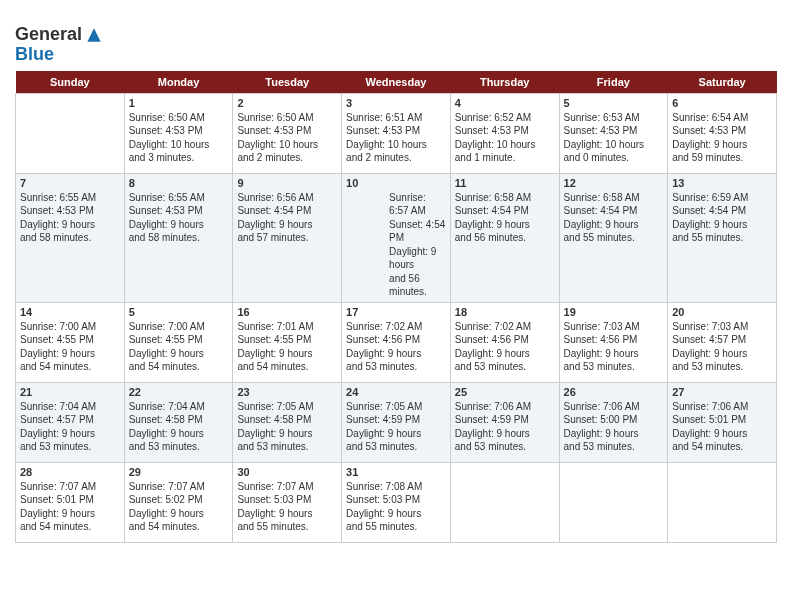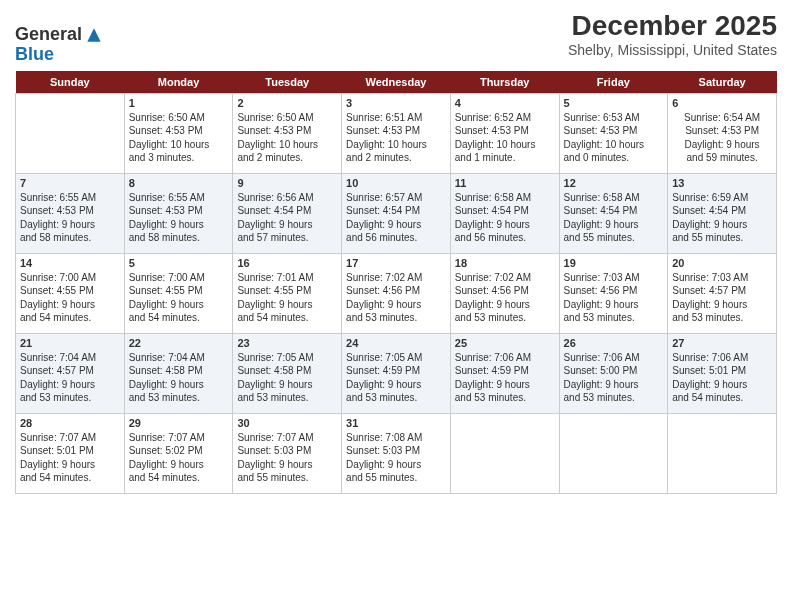--- a/index.html
+++ b/index.html
@@ -97,24 +97,20 @@
       <div>
         <div style="display:flex;align-items:center;">
           <span class="logo-text">General</span>
           <svg class="logo-icon" viewBox="0 0 24 24">
             <polygon points="4,20 12,4 20,20" fill="#1a6faf"></polygon>
           </svg>
         </div>
         <span class="logo-text logo-blue">Blue</span>
       </div>
     </div>
-    <div class="title-area">
-      <div class="month-title">December 2025</div>
-      <div class="location">Shelby, Mississippi, United States</div>
-    </div>
   </div>
 
   <table>
     <thead>
       <tr>
       <th class="day-header">Sunday</th>
           <th class="day-header">Monday</th>
           <th class="day-header">Tuesday</th>
           <th class="day-header">Wednesday</th>
           <th class="day-header">Thursday</th>
@@ -155,21 +151,21 @@
           </td>
           <td>
             <span class="day-num">5</span>
             <div class="day-info" style="white-space: pre-line;">Sunrise: 6:53 AM
 Sunset: 4:53 PM
 Daylight: 10 hours
 and 0 minutes.</div>
           </td>
           <td>
             <span class="day-num">6</span>
-            <div class="day-info" style="white-space: pre-line; text-align: center;">Sunrise: 6:54 AM
+            <div class="day-info" style="white-space: pre-line;">Sunrise: 6:54 AM
 Sunset: 4:53 PM
 Daylight: 9 hours
 and 59 minutes.</div>
           </td>
         </tr>
         <tr>
           <td>
             <span class="day-num">7</span>
             <div class="day-info" style="white-space: pre-line;">Sunrise: 6:55 AM
 Sunset: 4:53 PM
@@ -185,21 +181,21 @@
           </td>
           <td>
             <span class="day-num">9</span>
             <div class="day-info" style="white-space: pre-line;">Sunrise: 6:56 AM
 Sunset: 4:54 PM
 Daylight: 9 hours
 and 57 minutes.</div>
           </td>
           <td>
             <span class="day-num">10</span>
-            <div class="day-info" style="white-space: pre-line;">Sunrise: 6:57 AM
+            <div class="day-info" style="white-space: pre-line; margin-left: 43px;">Sunrise: 6:57 AM
 Sunset: 4:54 PM
 Daylight: 9 hours
 and 56 minutes.</div>
           </td>
           <td>
             <span class="day-num">11</span>
             <div class="day-info" style="white-space: pre-line;">Sunrise: 6:58 AM
 Sunset: 4:54 PM
 Daylight: 9 hours
 and 56 minutes.</div>

